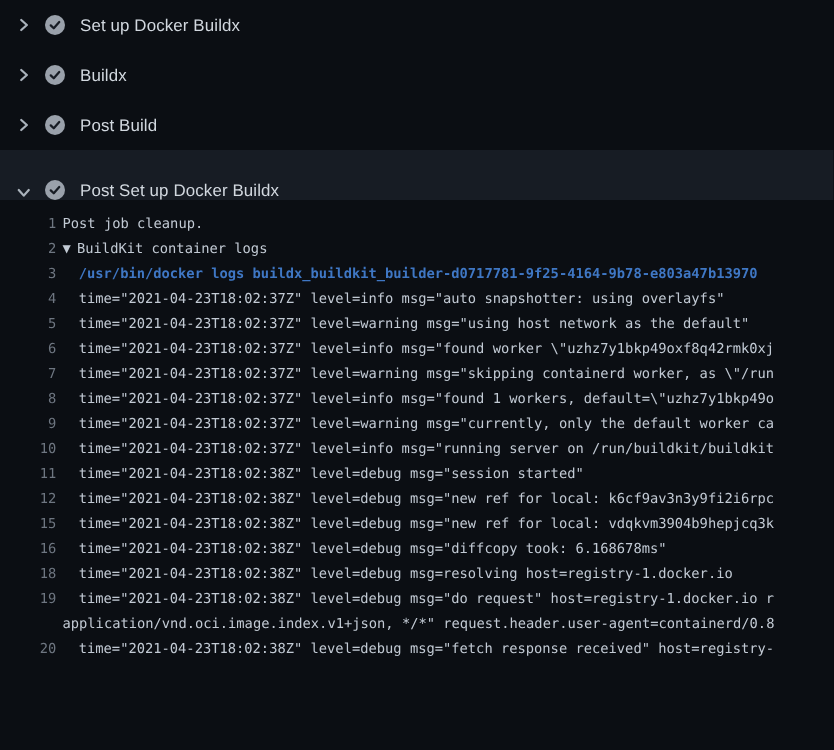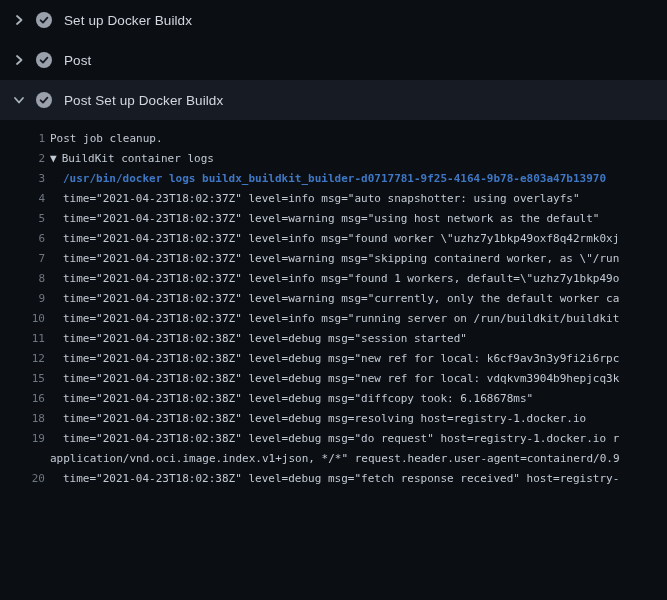--- a/index.html
+++ b/index.html
@@ -16,21 +16,21 @@
   html,body{margin:0;padding:0;background:var(--bg);}
   .page{
     width:667px;height:600px;overflow:hidden;position:relative;
     background:var(--bg);
     font-family:"Liberation Sans","DejaVu Sans",sans-serif;
   }
   .step-header{
     height:40px;display:flex;align-items:center;
     padding-left:13px;cursor:pointer;box-sizing:border-box;
   }
-  .step-header.active{background:var(--active-bg);}
+  .step-header.active{background:var(--active-bg);align-items:flex-end;}
   .chev{width:12px;height:12px;flex:none;display:block;color:var(--chevron);}
   .check{width:16px;height:16px;flex:none;display:block;margin-left:11px;}
   .step-title{
     margin-left:12px;font-size:13.5px;color:var(--header-text);
     letter-spacing:.1px;white-space:nowrap;
   }
   .log-area{
     padding-top:9px;
     font-family:"DejaVu Sans Mono","Liberation Mono",monospace;
     font-size:11px;line-height:20px;
@@ -62,23 +62,33 @@
   </div>
 
   <div class="step-header">
     <svg class="chev" viewBox="0 0 12 12">
       <path d="M4 2 L8.5 6 L4 10" fill="none" stroke="currentColor" stroke-width="1.8" stroke-linecap="round" stroke-linejoin="round"></path>
     </svg>
     <svg class="check" viewBox="0 0 16 16">
       <circle cx="8" cy="8" r="8" style="fill:var(--check-fill)"></circle>
       <path d="M4.6 8.3 L7 10.6 L11.4 5.6" fill="none" style="stroke:var(--check-mark)" stroke-width="1.8" stroke-linecap="round" stroke-linejoin="round"></path>
     </svg>
-    <span class="step-title">Post</span>
+    <span class="step-title">Buildx</span>
   </div>
 
+  <div class="step-header">
+    <svg class="chev" viewBox="0 0 12 12">
+      <path d="M4 2 L8.5 6 L4 10" fill="none" stroke="currentColor" stroke-width="1.8" stroke-linecap="round" stroke-linejoin="round"></path>
+    </svg>
+    <svg class="check" viewBox="0 0 16 16">
+      <circle cx="8" cy="8" r="8" style="fill:var(--check-fill)"></circle>
+      <path d="M4.6 8.3 L7 10.6 L11.4 5.6" fill="none" style="stroke:var(--check-mark)" stroke-width="1.8" stroke-linecap="round" stroke-linejoin="round"></path>
+    </svg>
+    <span class="step-title">Post Build</span>
+  </div>
 
   <div class="step-header active">
     <svg class="chev" viewBox="0 0 12 12">
       <path d="M2 4 L6 8.5 L10 4" fill="none" stroke="currentColor" stroke-width="1.8" stroke-linecap="round" stroke-linejoin="round"></path>
     </svg>
     <svg class="check" viewBox="0 0 16 16">
       <circle cx="8" cy="8" r="8" style="fill:var(--check-fill)"></circle>
       <path d="M4.6 8.3 L7 10.6 L11.4 5.6" fill="none" style="stroke:var(--check-mark)" stroke-width="1.8" stroke-linecap="round" stroke-linejoin="round"></path>
     </svg>
     <span class="step-title">Post Set up Docker Buildx</span>
@@ -94,17 +104,17 @@
       <div class="log-row"><span class="ln">7</span><span class="lt ind-group">time="2021-04-23T18:02:37Z" level=warning msg="skipping containerd worker, as \"/run</span></div>
       <div class="log-row"><span class="ln">8</span><span class="lt ind-group">time="2021-04-23T18:02:37Z" level=info msg="found 1 workers, default=\"uzhz7y1bkp49o</span></div>
       <div class="log-row"><span class="ln">9</span><span class="lt ind-group">time="2021-04-23T18:02:37Z" level=warning msg="currently, only the default worker ca</span></div>
       <div class="log-row"><span class="ln">10</span><span class="lt ind-group">time="2021-04-23T18:02:37Z" level=info msg="running server on /run/buildkit/buildkit</span></div>
       <div class="log-row"><span class="ln">11</span><span class="lt ind-group">time="2021-04-23T18:02:38Z" level=debug msg="session started"</span></div>
       <div class="log-row"><span class="ln">12</span><span class="lt ind-group">time="2021-04-23T18:02:38Z" level=debug msg="new ref for local: k6cf9av3n3y9fi2i6rpc</span></div>
       <div class="log-row"><span class="ln">15</span><span class="lt ind-group">time="2021-04-23T18:02:38Z" level=debug msg="new ref for local: vdqkvm3904b9hepjcq3k</span></div>
       <div class="log-row"><span class="ln">16</span><span class="lt ind-group">time="2021-04-23T18:02:38Z" level=debug msg="diffcopy took: 6.168678ms"</span></div>
       <div class="log-row"><span class="ln">18</span><span class="lt ind-group">time="2021-04-23T18:02:38Z" level=debug msg=resolving host=registry-1.docker.io</span></div>
       <div class="log-row"><span class="ln">19</span><span class="lt ind-group">time="2021-04-23T18:02:38Z" level=debug msg="do request" host=registry-1.docker.io r</span></div>
-      <div class="log-row"><span class="ln"></span><span class="lt ind-base">application/vnd.oci.image.index.v1+json, */*" request.header.user-agent=containerd/0.9</span></div>
+      <div class="log-row"><span class="ln"></span><span class="lt ind-base">application/vnd.oci.image.index.v1+json, */*" request.header.user-agent=containerd/0.8</span></div>
       <div class="log-row"><span class="ln">20</span><span class="lt ind-group">time="2021-04-23T18:02:38Z" level=debug msg="fetch response received" host=registry-</span></div>
     </div>
 
 </div>
 
 </body></html>

